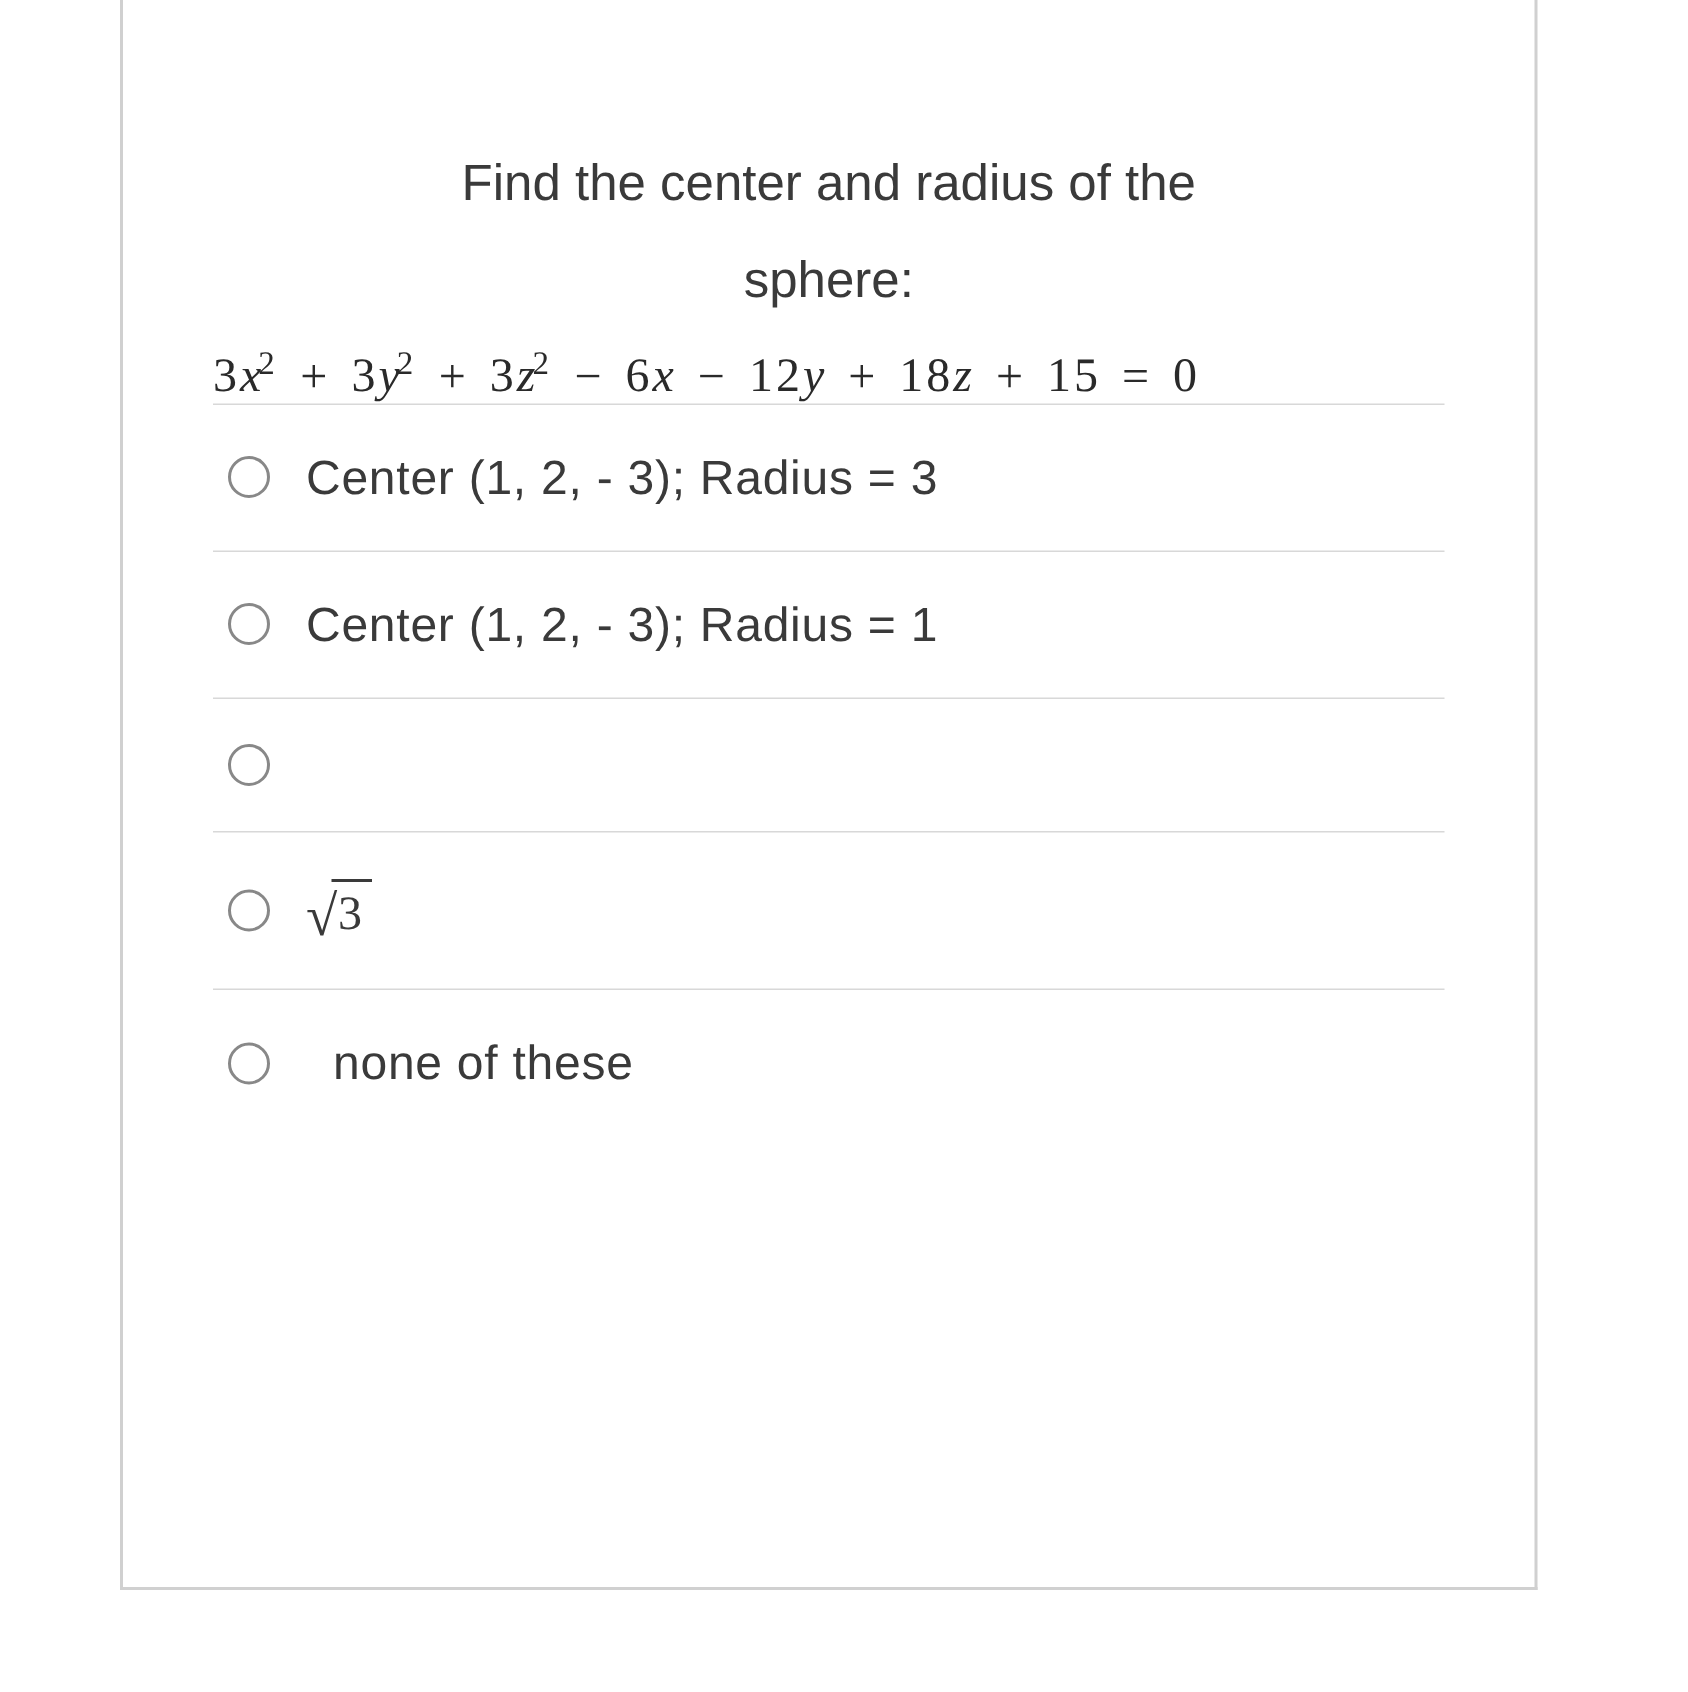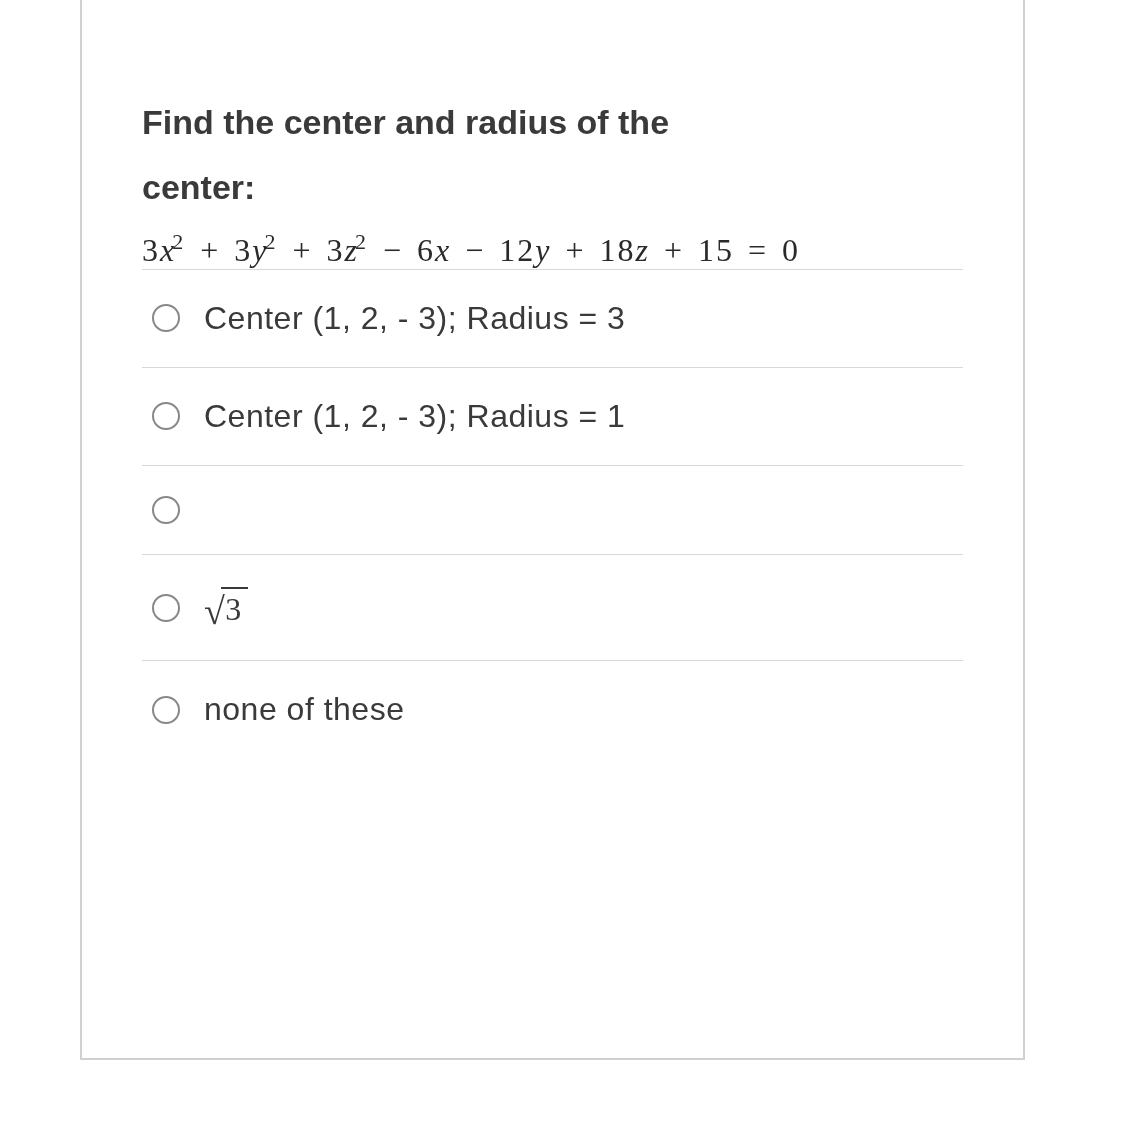--- a/index.html
+++ b/index.html
@@ -22,23 +22,24 @@
       border-bottom: 2px solid #d0d0d0;
       width: 945px;
       margin-left: 80px;
       margin-right: 100px;
       padding: 90px 60px 70px 60px;
       min-height: 1060px;
     }
     .question-text {
       font-size: 34px;
       color: #3a3a3a;
-      font-weight: 700;
+      font-weight: 400;
       line-height: 1.9;
       margin-bottom: 10px;
+      text-align: center;
     }
     .equation {
       font-size: 32px;
       color: #2a2a2a;
       font-family: 'Cambria Math', 'Times New Roman', serif;
       font-style: italic;
       margin-top: 8px;
       letter-spacing: 2px;
     }
     .equation sup {
@@ -59,20 +60,21 @@
     }
     .option-row {
       display: flex;
       align-items: center;
       padding: 30px 10px;
       border-bottom: 1px solid #d8d8d8;
       cursor: pointer;
     }
     .option-row:last-child {
       border-bottom: none;
+      gap: 18px;
     }
     .radio-circle {
       width: 28px;
       height: 28px;
       border: 2.5px solid #888;
       border-radius: 50%;
       margin-right: 24px;
       flex-shrink: 0;
     }
     .option-label {
@@ -98,21 +100,21 @@
       margin-left: -4px;
       line-height: 1.3;
     }
   </style>
 </head>
 <body>
 
 <div class="quiz-container">
   <div class="question-text">
     <span>Find the center and radius of the</span><br>
-    <span>center:</span>
+    <span>sphere:</span>
   </div>
   <div class="equation">
     <span class="num">3</span>x<sup class="num">2</sup> <span class="op">+</span> <span class="num">3</span>y<sup class="num">2</sup> <span class="op">+</span> <span class="num">3</span>z<sup class="num">2</sup> <span class="op">−</span> <span class="num">6</span>x <span class="op">−</span> <span class="num">12</span>y <span class="op">+</span> <span class="num">18</span>z <span class="op">+</span> <span class="num">15</span> <span class="op">=</span> <span class="num">0</span>
   </div>
 
   <div class="options-list">
     <div class="option-row">
       <span class="radio-circle"></span>
       <span class="option-label">Center (1, 2, - 3); Radius = 3</span>
     </div>

